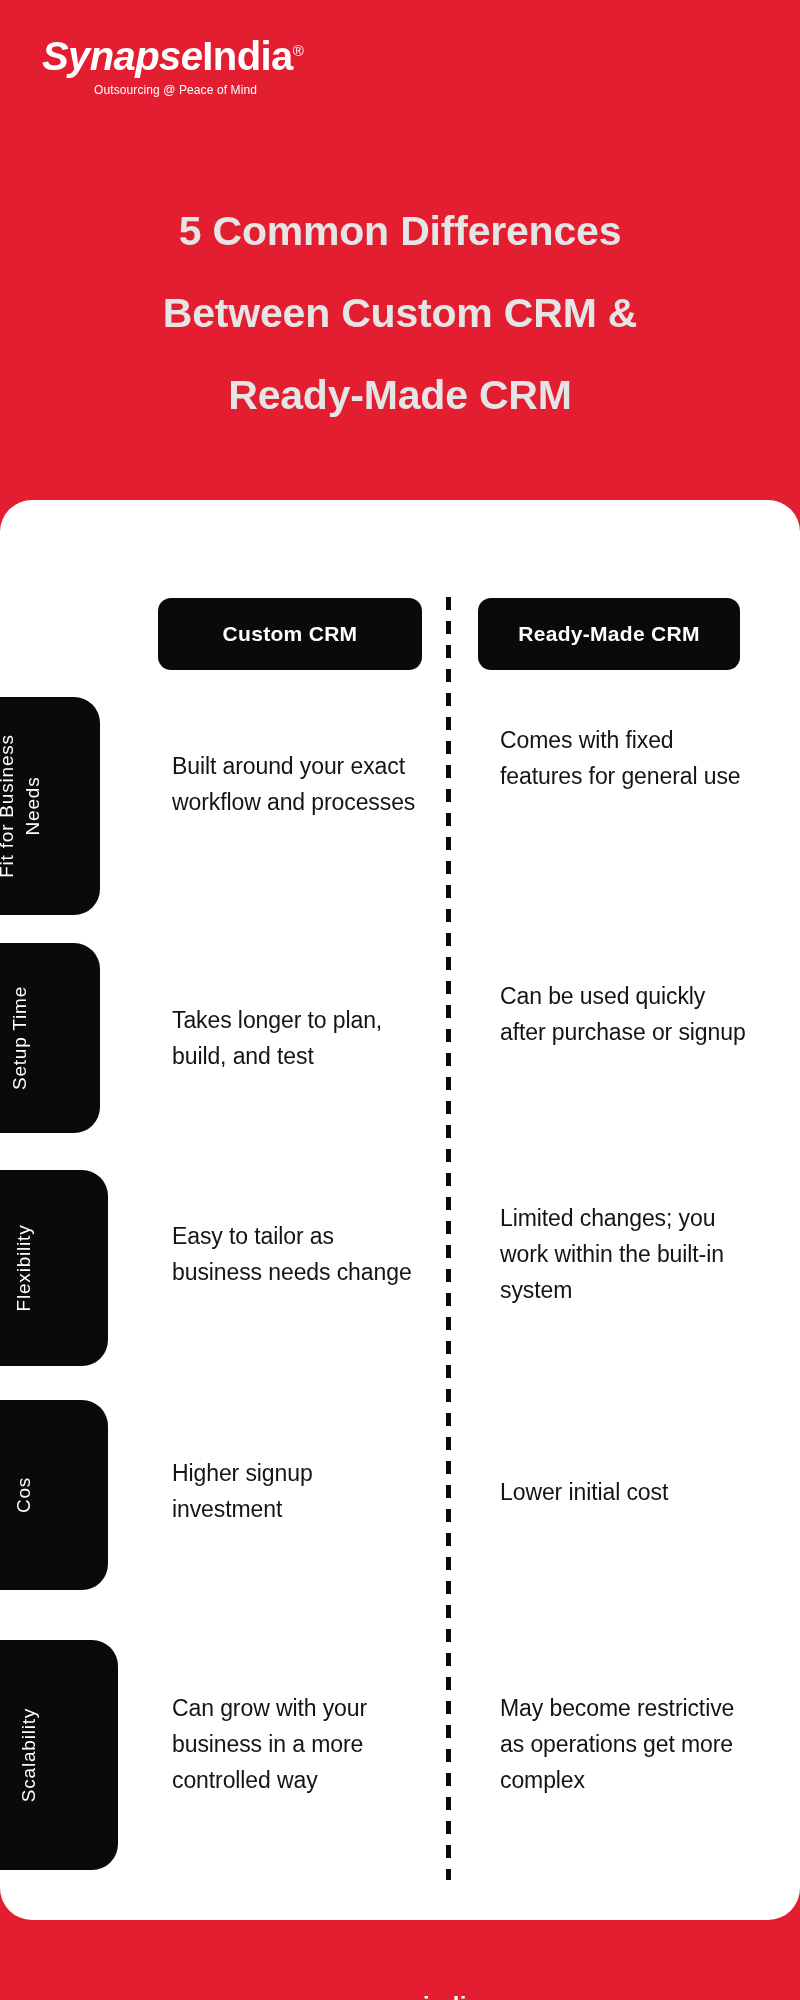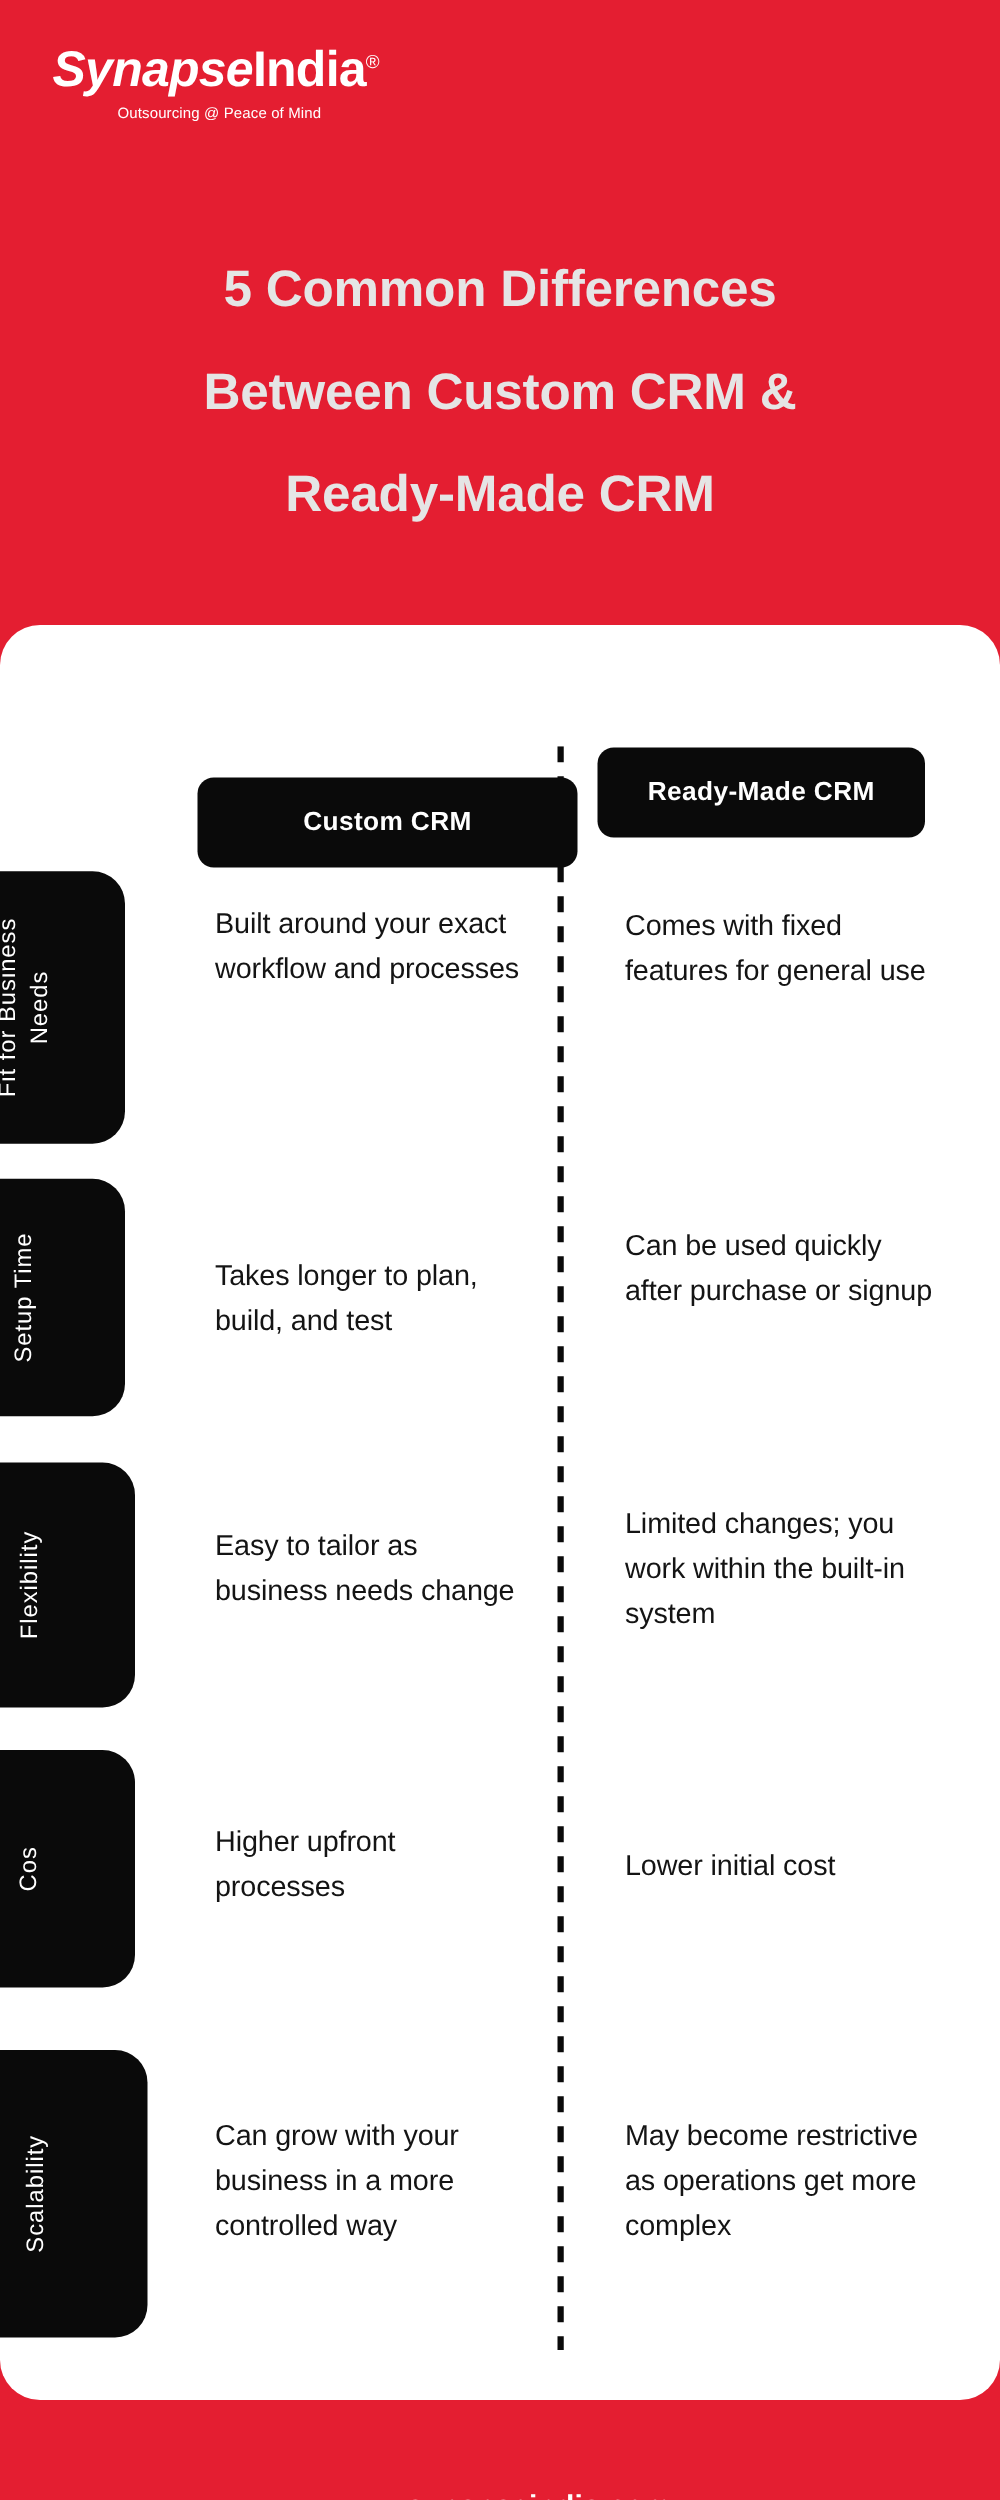--- a/index.html
+++ b/index.html
@@ -112,21 +112,21 @@
   .col-head {
     position: absolute;
     top: 598px;
     height: 72px;
     background: #0a0a0a;
     border-radius: 13px;
     display: flex;
     align-items: center;
     justify-content: center;
   }
-  .col-head-left  { left: 158px; width: 304px; margin-top: 24px; }
+  .col-head-left  { left: 158px; width: 264px; }
   .col-head-right { left: 478px; width: 262px; }
   .col-head span {
     color: #ffffff;
     font-size: 21px;
     font-weight: bold;
     letter-spacing: 0.3px;
     white-space: nowrap;
   }
 
   
@@ -208,39 +208,39 @@
   <div class="col-head col-head-right">
     <span>Ready-Made CRM</span>
   </div>
 
   <div class="divider"></div>
 
   <div class="cat-tab" style="top:697px; height:218px; width:160px;">
     <div class="cat-tab-inner">Fit for Business
 Needs</div>
   </div>
-  <div class="cell cell-left" style="top:720px;">Built around your exact workflow and processes</div>
+  <div class="cell cell-left" style="top:748px;">Built around your exact workflow and processes</div>
   <div class="cell cell-right" style="top:722px;">Comes with fixed features for general use</div>
 
   <div class="cat-tab" style="top:943px; height:190px; width:160px;">
     <div class="cat-tab-inner">Setup Time</div>
   </div>
   <div class="cell cell-left" style="top:1002px;">Takes longer to plan, build, and test</div>
   <div class="cell cell-right" style="top:978px;">Can be used quickly after purchase or signup</div>
 
   <div class="cat-tab" style="top:1170px; height:196px; width:168px;">
     <div class="cat-tab-inner">Flexibility</div>
   </div>
   <div class="cell cell-left" style="top:1218px;">Easy to tailor as business needs change</div>
   <div class="cell cell-right" style="top:1200px;">Limited changes; you work within the built-in system</div>
 
   <div class="cat-tab" style="top:1400px; height:190px; width:168px;">
     <div class="cat-tab-inner">Cos</div>
   </div>
-  <div class="cell cell-left" style="top:1455px;">Higher upfront processes</div>
+  <div class="cell cell-left" style="top:1455px;">Higher signup investment</div>
   <div class="cell cell-right" style="top:1474px;">Lower initial cost</div>
 
   <div class="cat-tab" style="top:1640px; height:230px; width:178px;">
     <div class="cat-tab-inner">Scalability</div>
   </div>
   <div class="cell cell-left" style="top:1690px;">Can grow with your business in a more controlled way</div>
   <div class="cell cell-right" style="top:1690px;">May become restrictive as operations get more complex</div>
 
   <div class="footer">
     <span>www.synapseindia.com</span>

